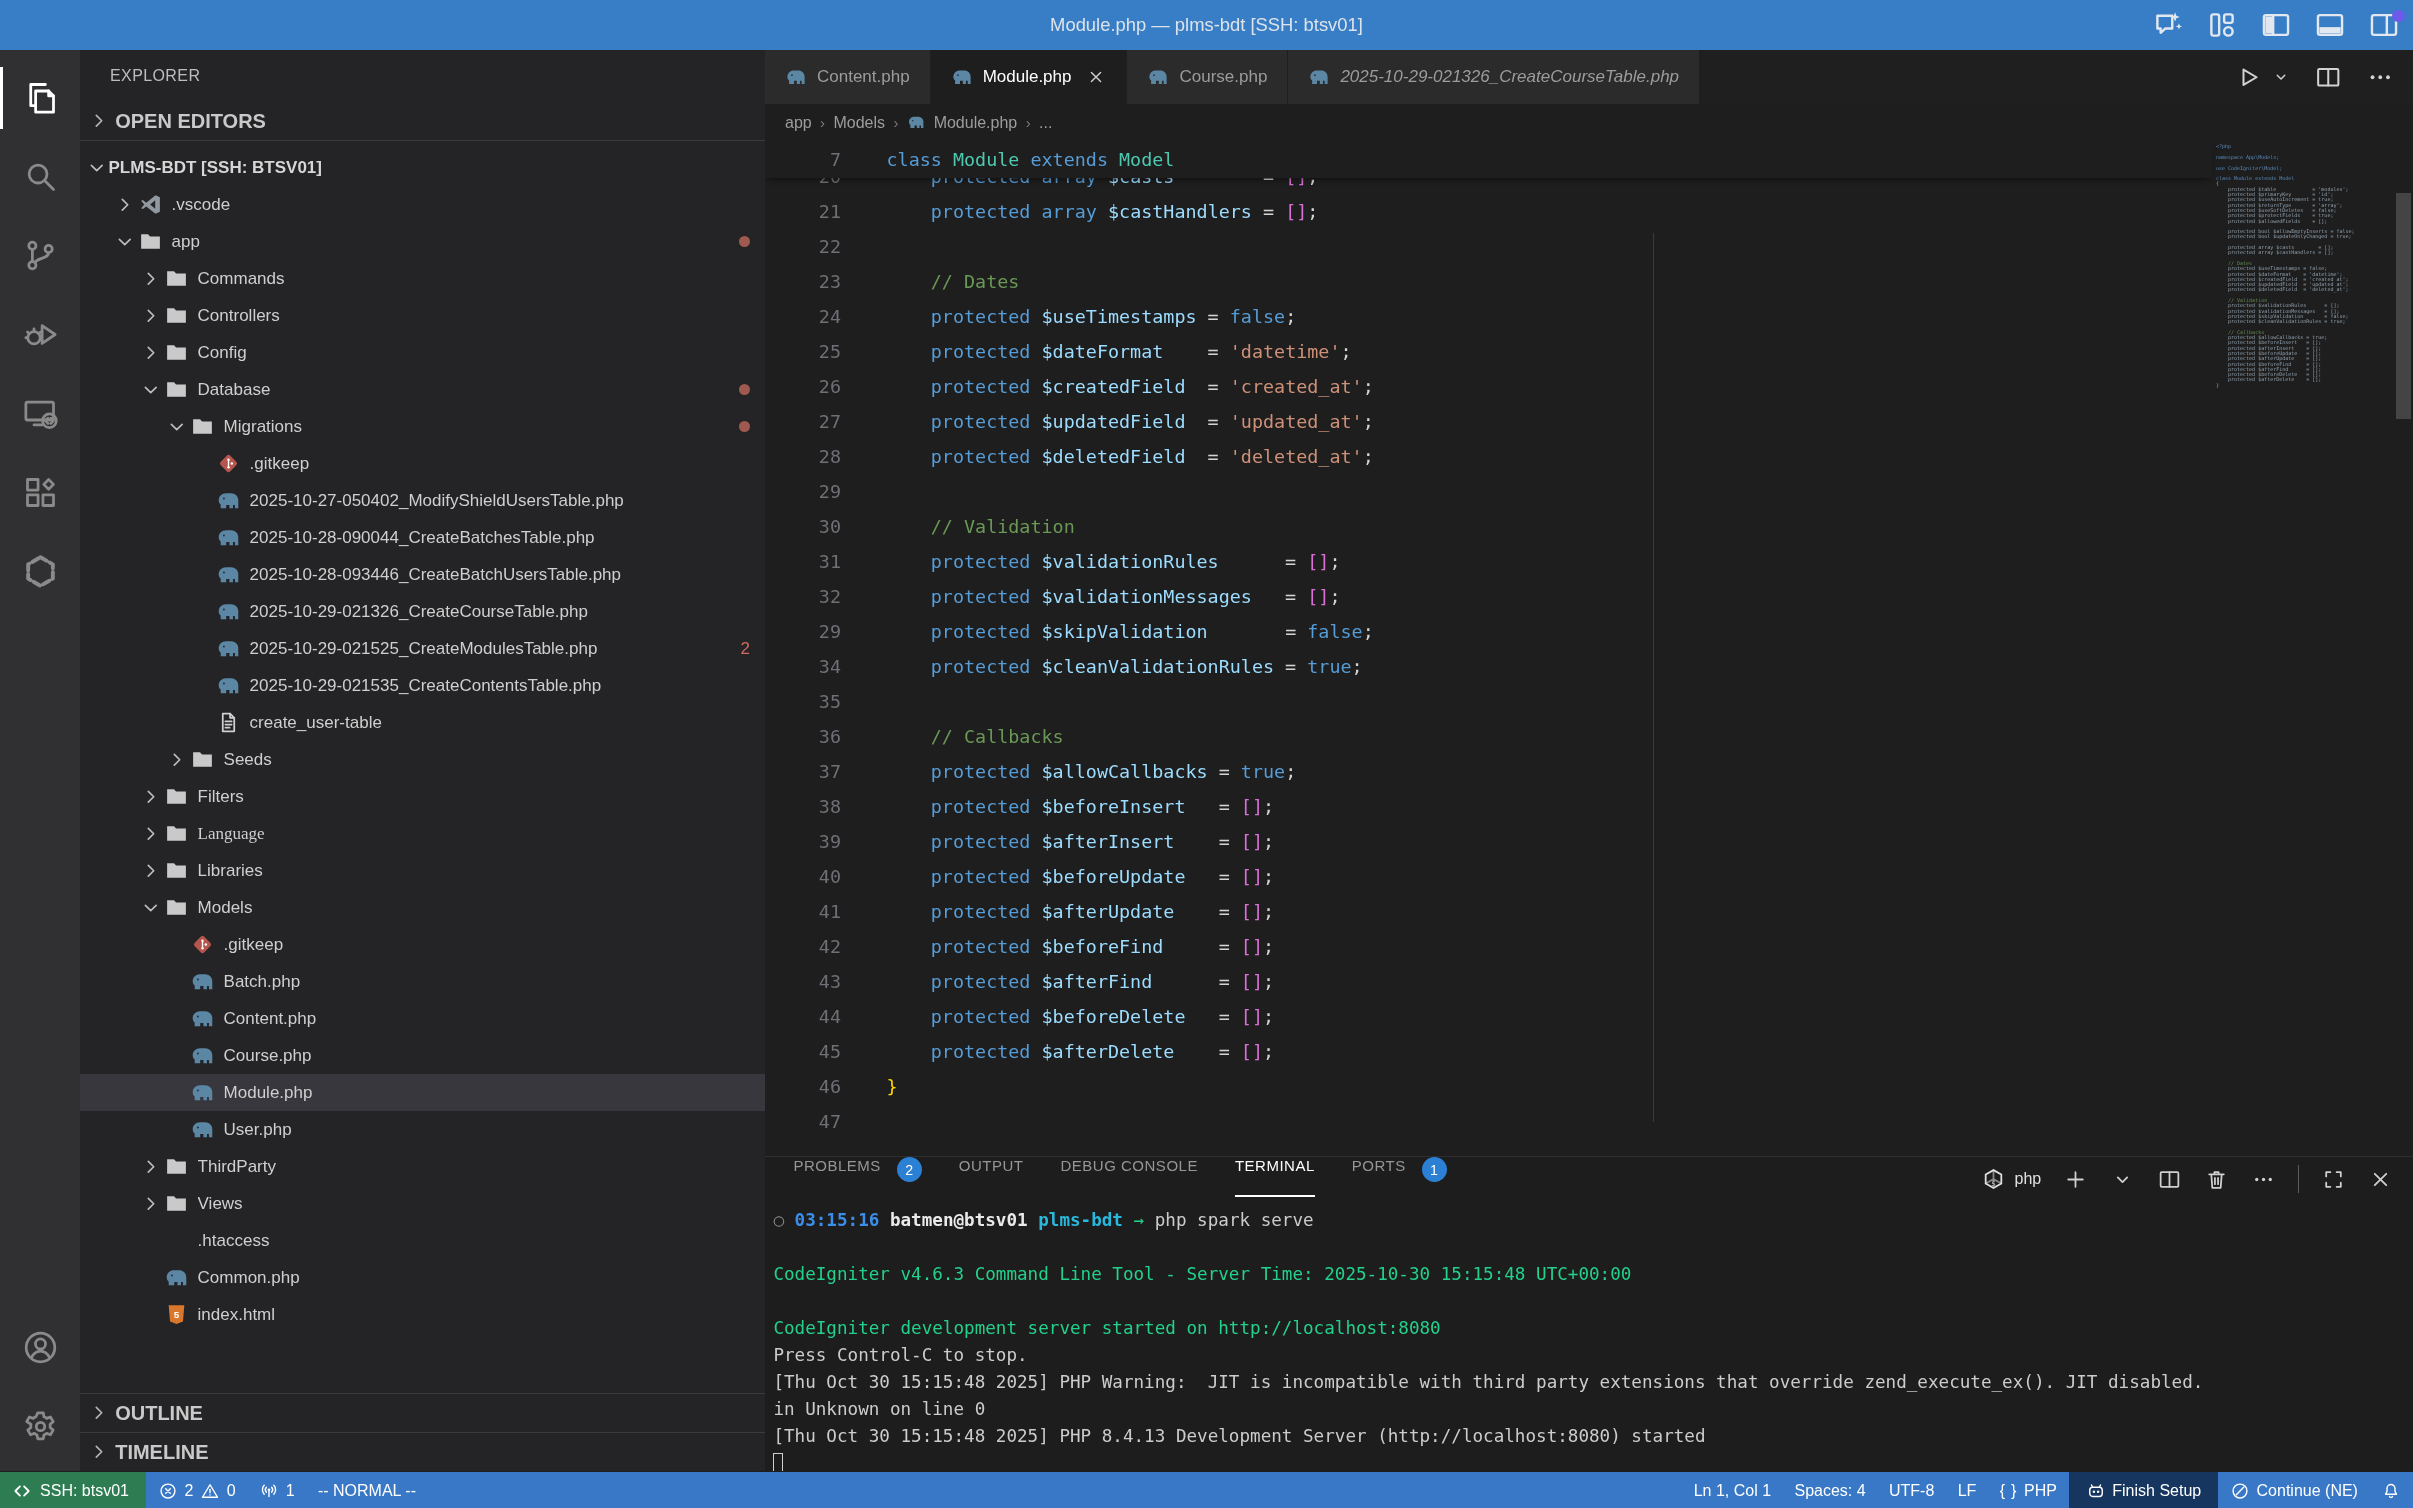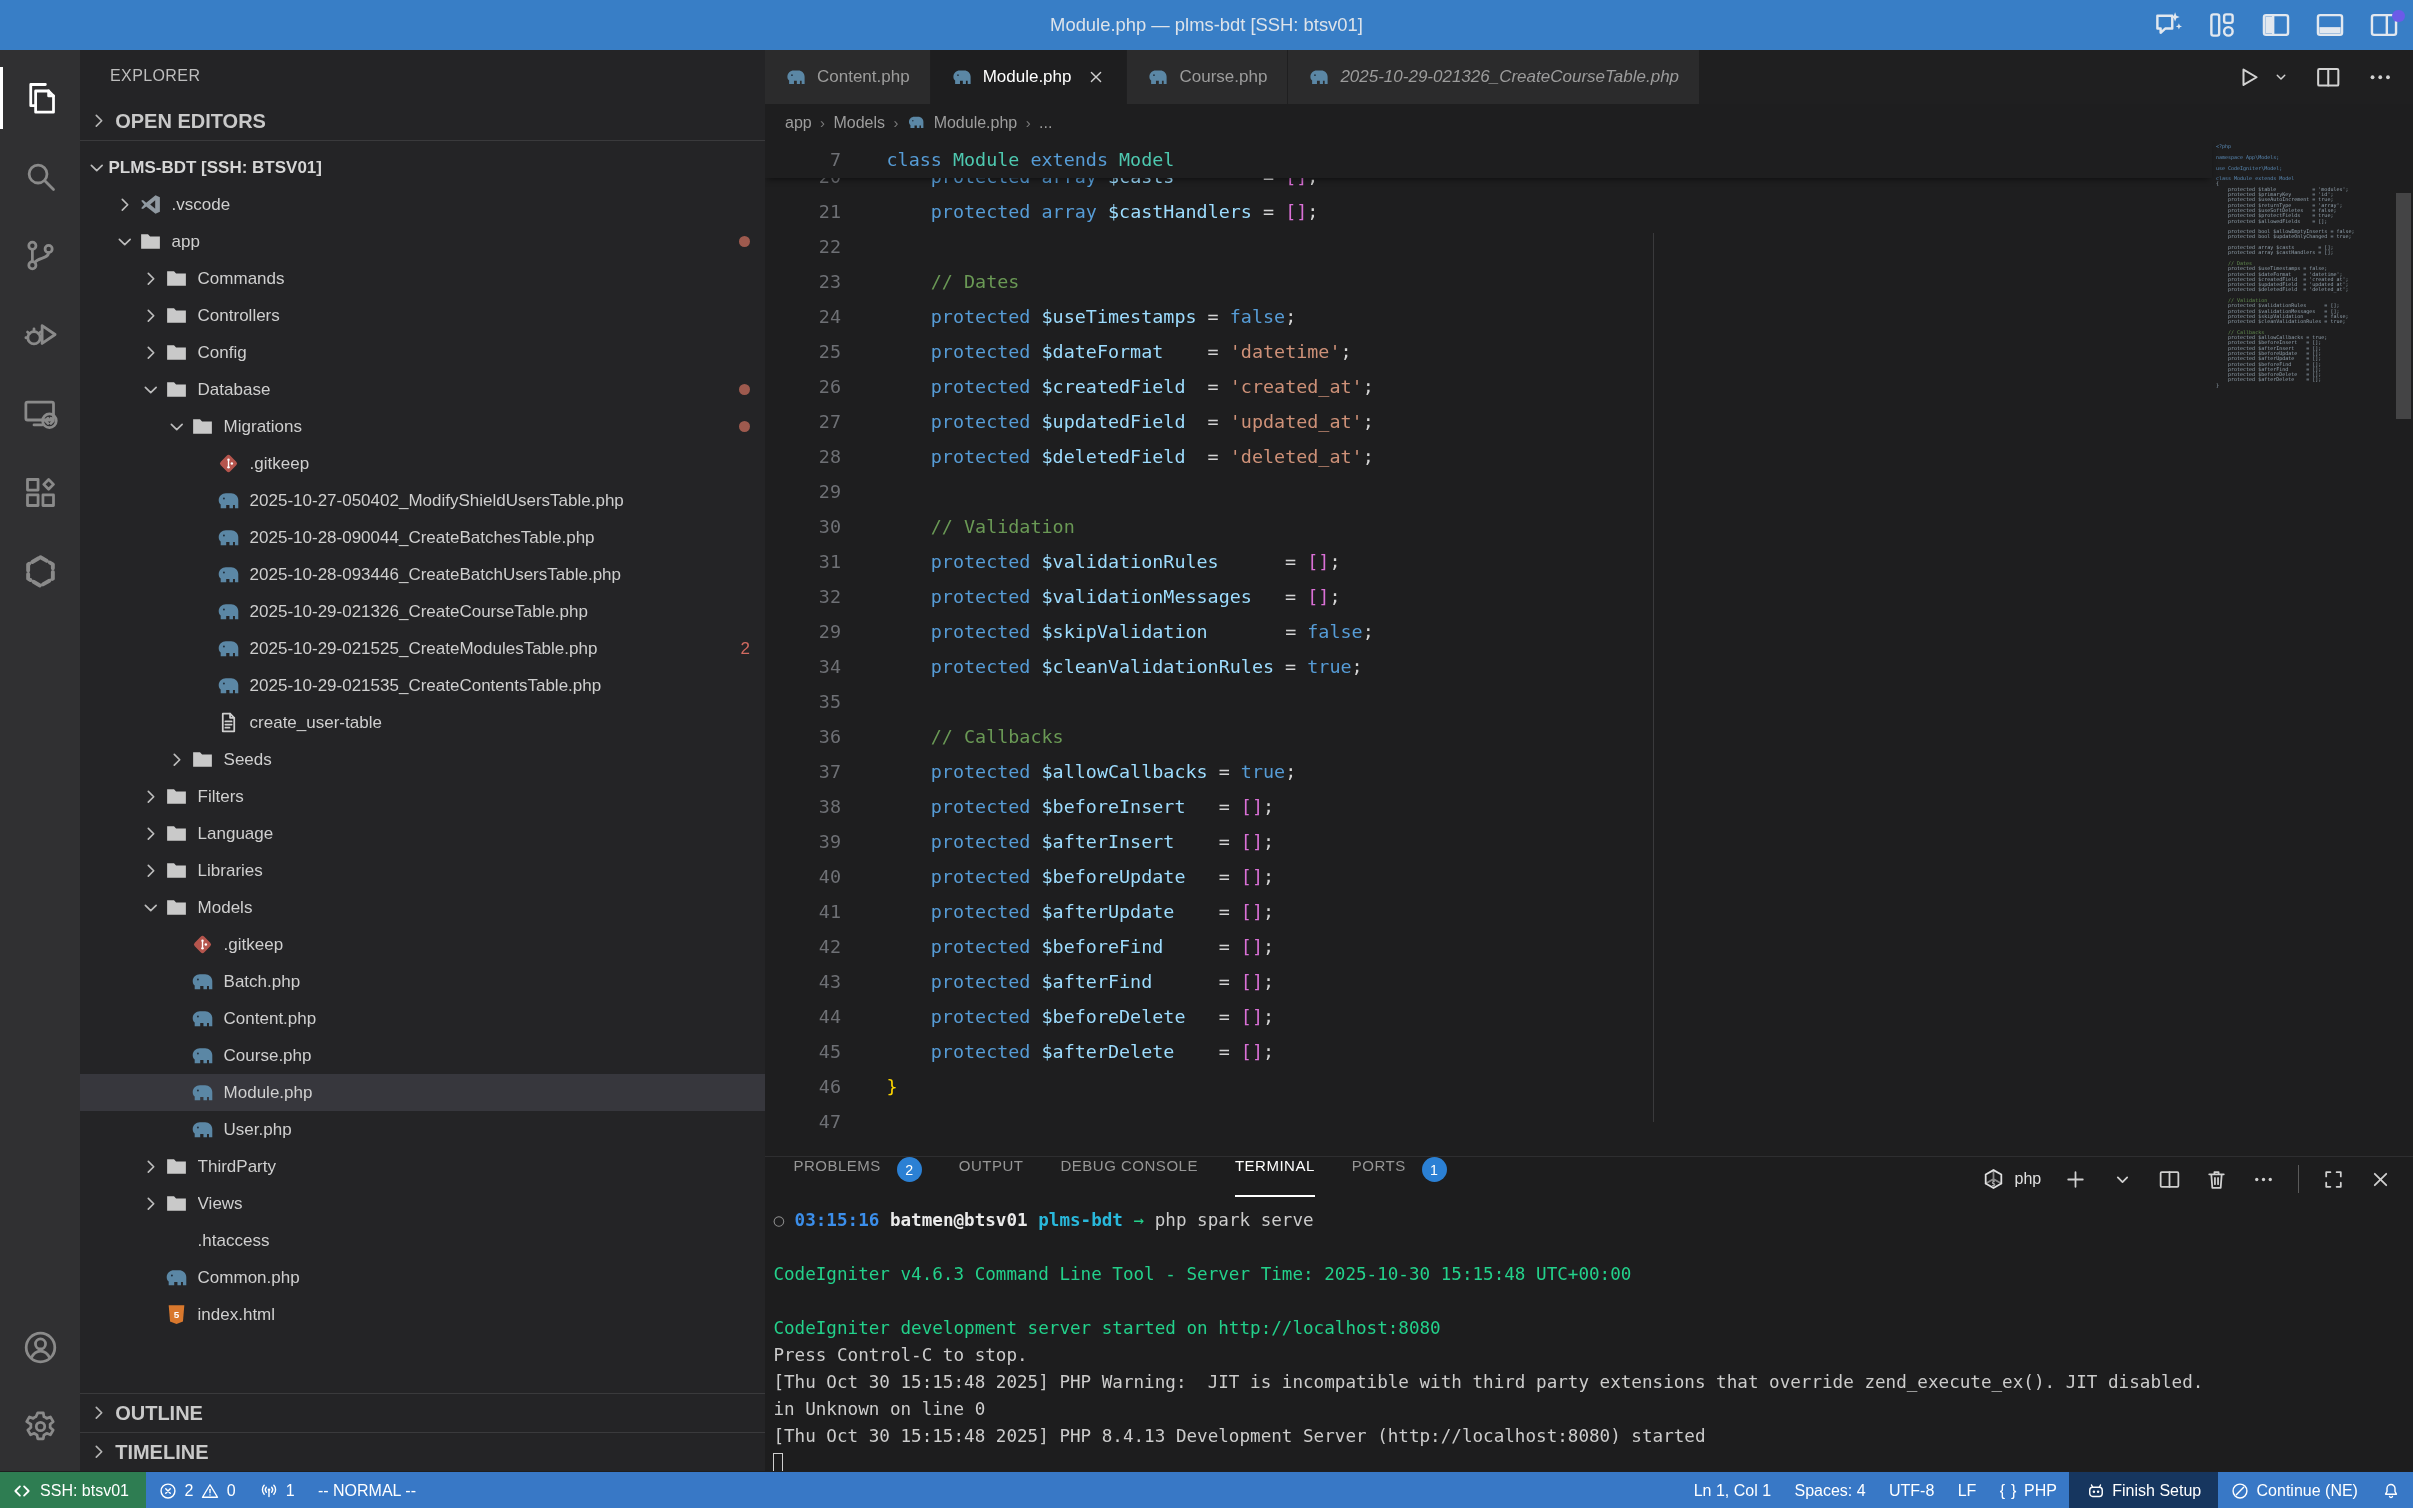--- a/index.html
+++ b/index.html
@@ -454,21 +454,21 @@
               <path d="M9.5 6.5l5.5 5.5-5.5 5.5"></path>
             </svg>
           </span>
           <span class="ico fico">
             <svg viewBox="0 0 24 24" fill="none" stroke="currentColor" stroke-width="1.7" stroke-linecap="round" stroke-linejoin="round" style="width:100%;height:100%">
               <path fill="#c9c9c9" stroke="none" d="M3 5h6.6l2 2.2H21V19H3z"></path>
             </svg>
           </span>
           <span class="lbl">Filters</span>
         </div>
-        <div class="tree-row" style="padding-left: 59px;">
+        <div class="tree-row" style="padding-left: 59px; font-family: Liberation Serif, serif;">
           <span class="ico chev">
             <svg viewBox="0 0 24 24" fill="none" stroke="currentColor" stroke-width="1.7" stroke-linecap="round" stroke-linejoin="round" style="width:100%;height:100%">
               <path d="M9.5 6.5l5.5 5.5-5.5 5.5"></path>
             </svg>
           </span>
           <span class="ico fico">
             <svg viewBox="0 0 24 24" fill="none" stroke="currentColor" stroke-width="1.7" stroke-linecap="round" stroke-linejoin="round" style="width:100%;height:100%">
               <path fill="#c9c9c9" stroke="none" d="M3 5h6.6l2 2.2H21V19H3z"></path>
             </svg>
           </span>

